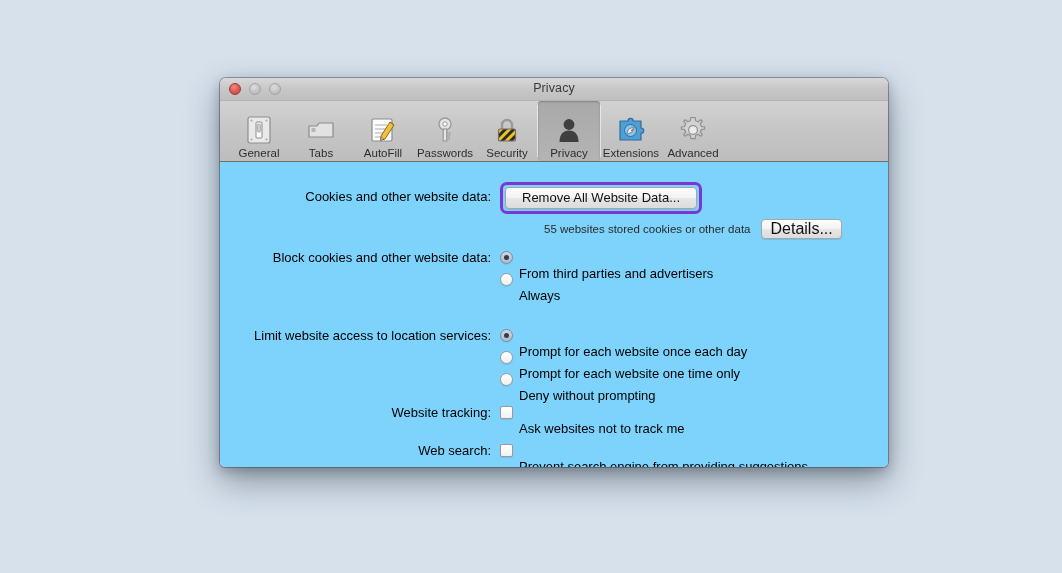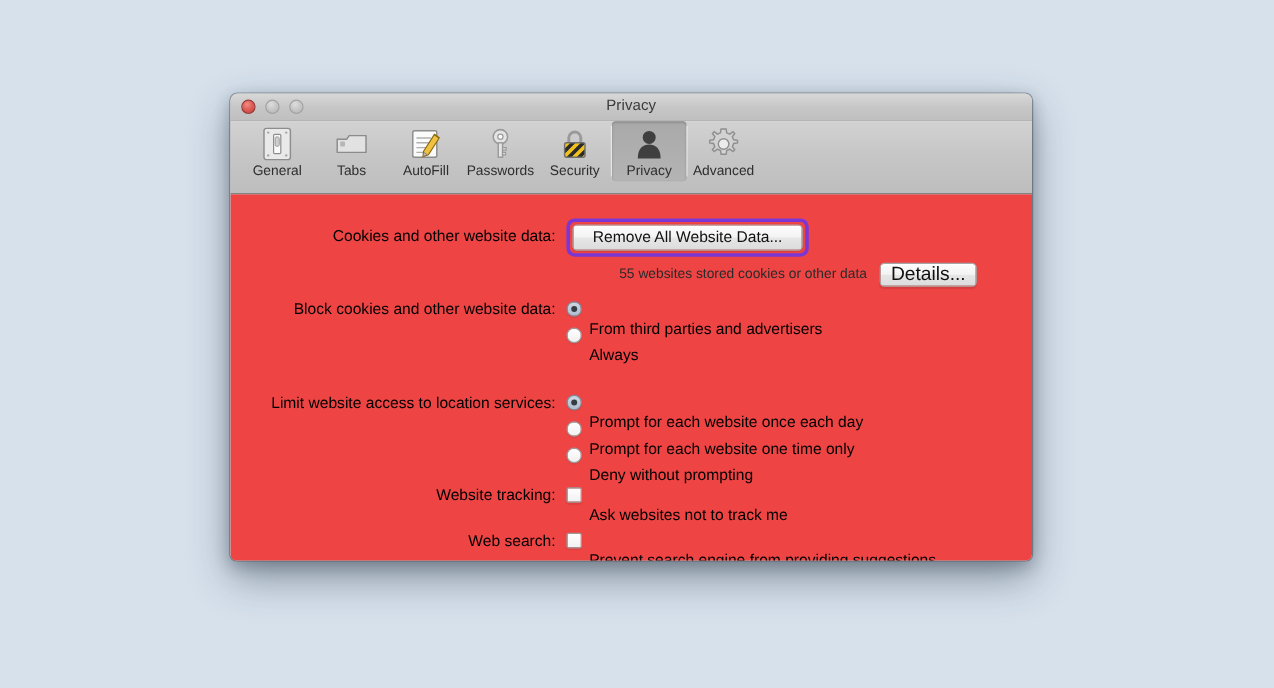--- a/index.html
+++ b/index.html
@@ -11,21 +11,21 @@
     height: 573px;
     background: #d6e1ec;
     font-family: "Liberation Sans", sans-serif;
     overflow: hidden;
     position: relative;
   }
 
   
   #prefs-window {
     position: absolute;
-    left: 192px;
+    left: 220px;
     top: 78px;
     width: 668px;
     height: 389px;
     border-radius: 6px 6px 5px 5px;
     box-shadow: 0 14px 34px rgba(40,52,66,0.46),
                 0 4px 12px rgba(40,52,66,0.30),
                 0 0 0 1px rgba(90,100,110,0.55);
     overflow: hidden;
     background: #ececec;
   }
@@ -72,21 +72,21 @@
     height: 60px;
     background: linear-gradient(to bottom, #d2d2d2 0%, #c6c6c6 48%, #bdbdbd 100%);
     border-bottom: 1px solid #6d6d6d;
     display: flex;
     align-items: flex-start;
     padding-left: 8px;
     position: relative;
   }
   .tb-item {
     width: 62px;
-    padding-top: 3px;
+    padding-top: 13px;
     padding-bottom: 2px;
     display: flex;
     flex-direction: column;
     align-items: center;
     border-radius: 3px;
     position: relative;
   }
   .tb-item.selected {
     background: linear-gradient(to bottom, #a9a9a9 0%, #b4b4b4 100%);
     box-shadow: inset 0 1px 2px rgba(0,0,0,0.22);
@@ -108,21 +108,21 @@
   .tb-label {
     margin-top: 1px;
     font-size: 11.5px;
     color: #2e2e2e;
     white-space: nowrap;
   }
 
   
   .content {
     height: 376px;
-    background: #ef4444;
+    background: #7dd3fc;
     position: relative;
     font-size: 13px;
     color: #111;
   }
 
   .row {
     position: absolute;
     display: flex;
     align-items: flex-start;
   }
@@ -324,20 +324,31 @@
     <div class="tb-item selected">
       <span class="tb-icon">
         <svg width="30" height="30" viewBox="0 0 30 30">
           <circle cx="15" cy="9.5" r="5.4" fill="#3f3f3f"></circle>
           <path d="M5.5 27 C5.5 18.5 10 15.5 15 15.5 C20 15.5 24.5 18.5 24.5 27 Z" fill="#3f3f3f"></path>
         </svg>
       </span>
       <span class="tb-label">Privacy</span>
     </div>
 
+    <div class="tb-item">
+      <span class="tb-icon">
+        <svg width="30" height="30" viewBox="0 0 30 30">
+          <path d="M4 6 L12 6 A2.6 2.6 0 0 1 17.2 6 L25 6 L25 13 A2.6 2.6 0 0 1 25 18.4 L25 25 L4 25 Z" fill="#4f9ed4" stroke="#2f6d9e" stroke-width="1.2" stroke-linejoin="round"></path>
+          <circle cx="14.5" cy="15.5" r="6" fill="#8cc4e6" stroke="#2f6d9e" stroke-width="1"></circle>
+          <path d="M18.5 11.5 L12.8 14.2 L10.5 19.5 L16.2 16.8 Z" fill="#ffffff" stroke="#2f6d9e" stroke-width="0.7"></path>
+          <path d="M18.5 11.5 L14.5 15.5 L16.2 16.8 Z" fill="#e05f58"></path>
+        </svg>
+      </span>
+      <span class="tb-label">Extensions</span>
+    </div>
 
     <div class="tb-item">
       <span class="tb-icon">
         <svg width="30" height="30" viewBox="0 0 30 30">
           <g fill="#d2d2d2" stroke="#8f8f8f" stroke-width="1.2">
             <path d="M15 2.5 l2.1 0 .5 3.2 2.6 1.1 2.6-2 1.5 1.5 -2 2.6 1.1 2.6 3.2 .5 0 2.1 -3.2 .5 -1.1 2.6 2 2.6 -1.5 1.5 -2.6-2 -2.6 1.1 -.5 3.2 -2.1 0 -2.1 0 -.5-3.2 -2.6-1.1 -2.6 2 -1.5-1.5 2-2.6 -1.1-2.6 -3.2-.5 0-2.1 3.2-.5 1.1-2.6 -2-2.6 1.5-1.5 2.6 2 2.6-1.1 .5-3.2 z"></path>
             <circle cx="15" cy="15" r="4.4" fill="#ececec"></circle>
           </g>
         </svg>
       </span>

